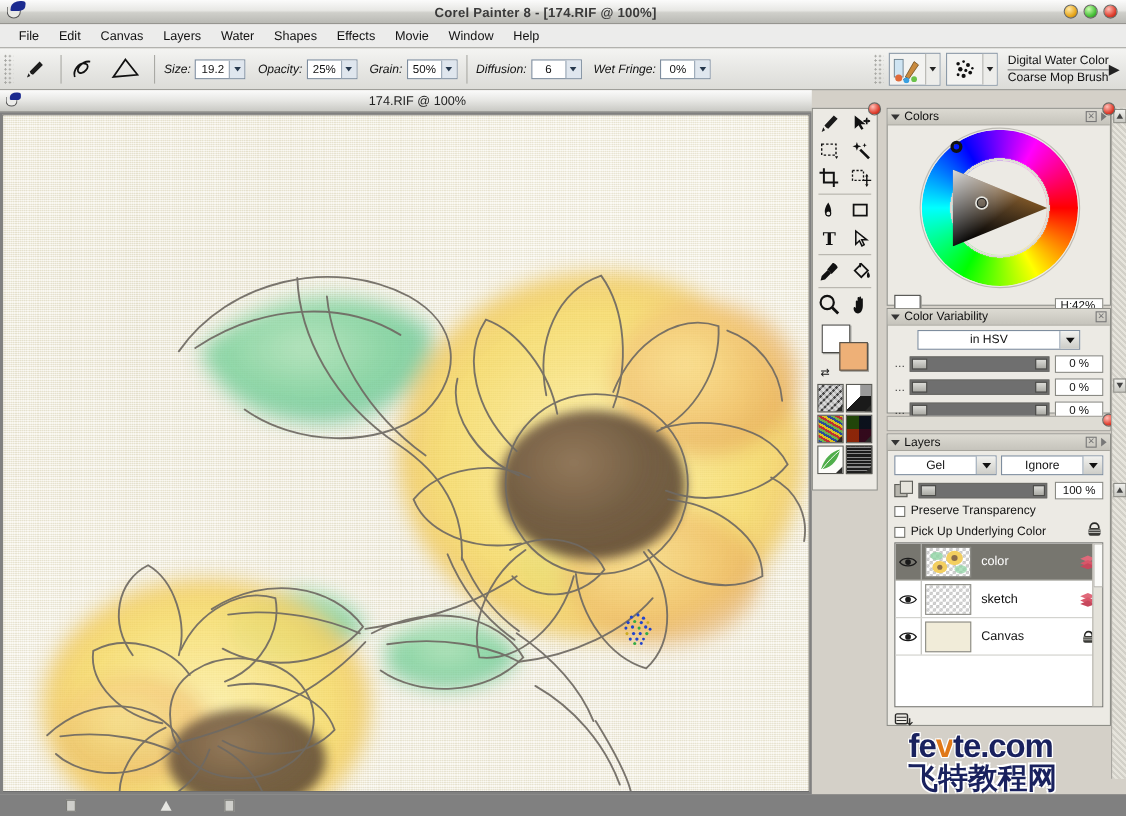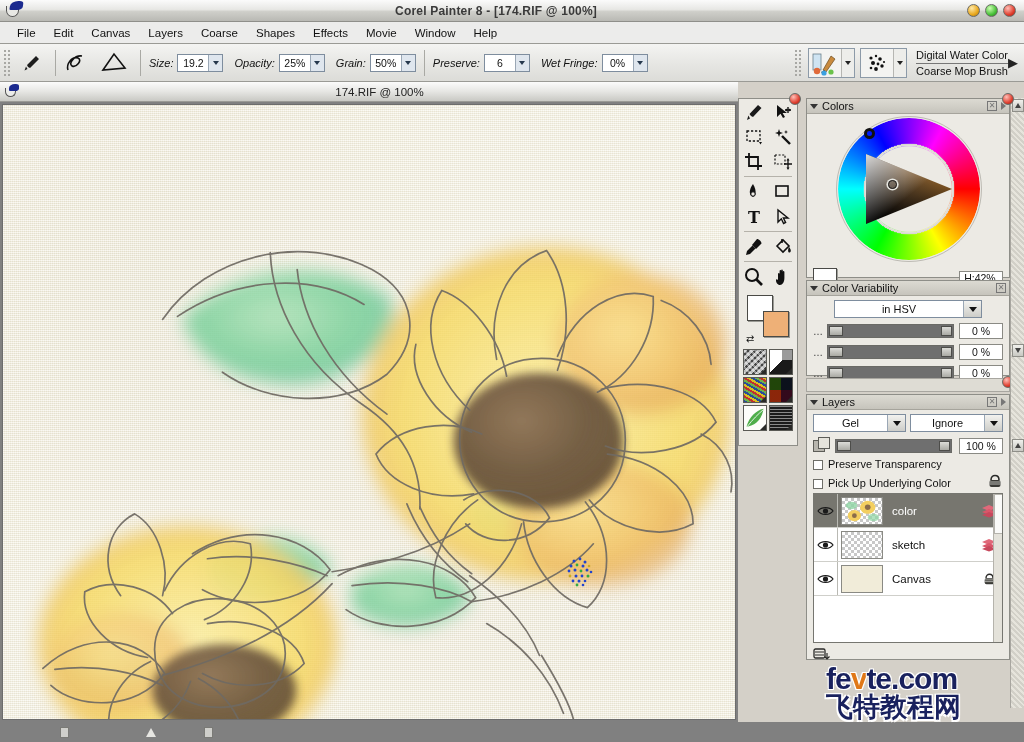--- a/index.html
+++ b/index.html
@@ -415,21 +415,21 @@
       <div class="wbtn max"></div>
       <div class="wbtn cls"></div>
     </div>
   </div>
 
   <div class="menubar">
     <div class="menu-item">File</div>
     <div class="menu-item">Edit</div>
     <div class="menu-item">Canvas</div>
     <div class="menu-item">Layers</div>
-    <div class="menu-item">Coarse</div>
+    <div class="menu-item">Water</div>
     <div class="menu-item">Shapes</div>
     <div class="menu-item">Effects</div>
     <div class="menu-item">Movie</div>
     <div class="menu-item">Window</div>
     <div class="menu-item">Help</div>
   </div>
 
   <div class="propbar">
     <div class="grip"></div>
 
@@ -470,21 +470,21 @@
     <span class="pb-label" style="margin-left:11px;">Grain:</span>
     <div class="spin">
       <div class="val">50%</div>
       <div class="arrow">
           <i></i>
         </div>
     </div>
 
     <div class="sep"></div>
 
-    <span class="pb-label">Preserve:</span>
+    <span class="pb-label">Diffusion:</span>
     <div class="spin">
       <div class="val">6</div>
       <div class="arrow">
           <i></i>
         </div>
     </div>
 
     <span class="pb-label" style="margin-left:11px;">Wet Fringe:</span>
     <div class="spin">
       <div class="val">0%</div>

